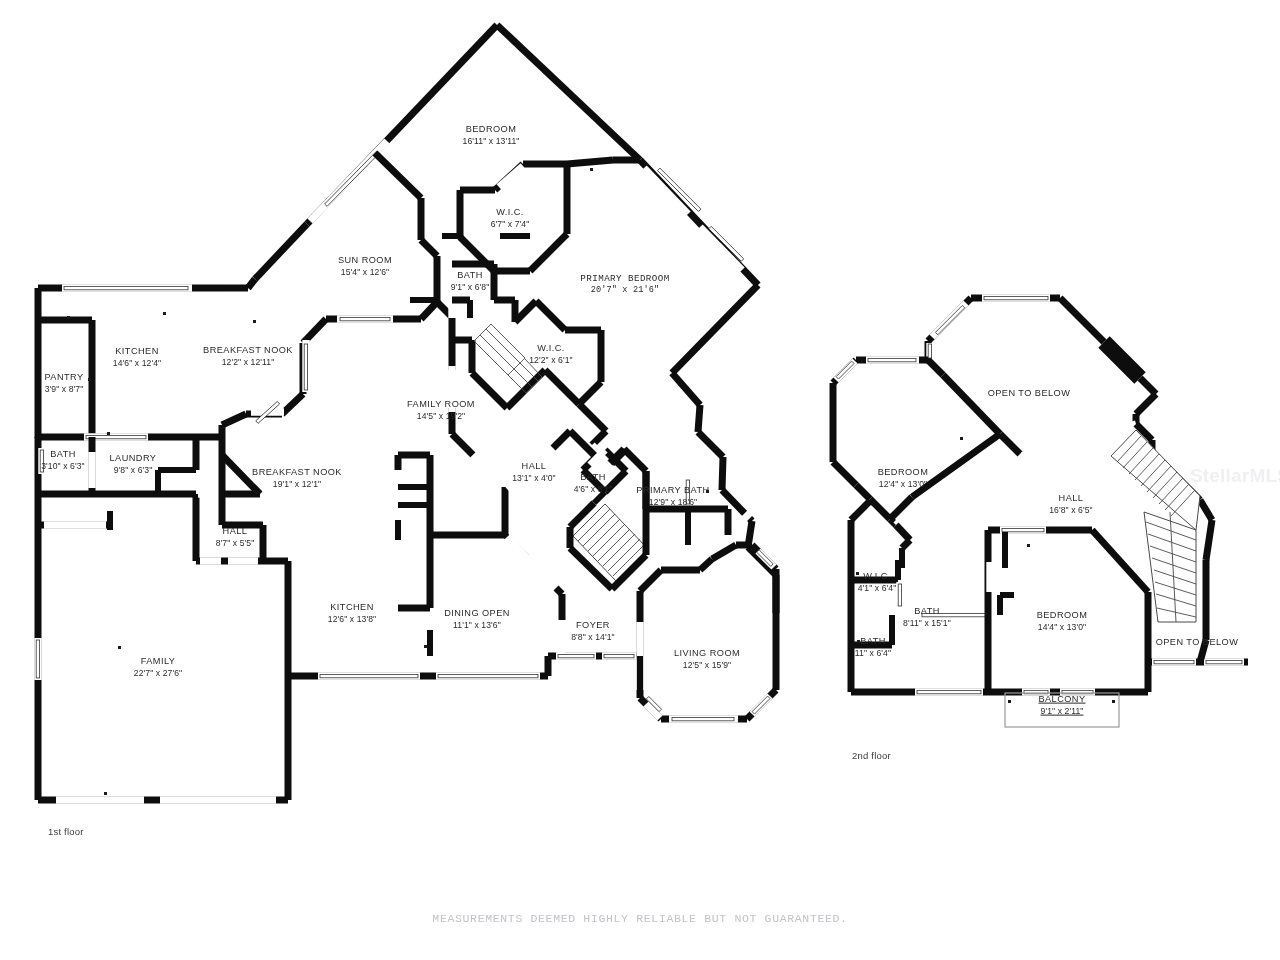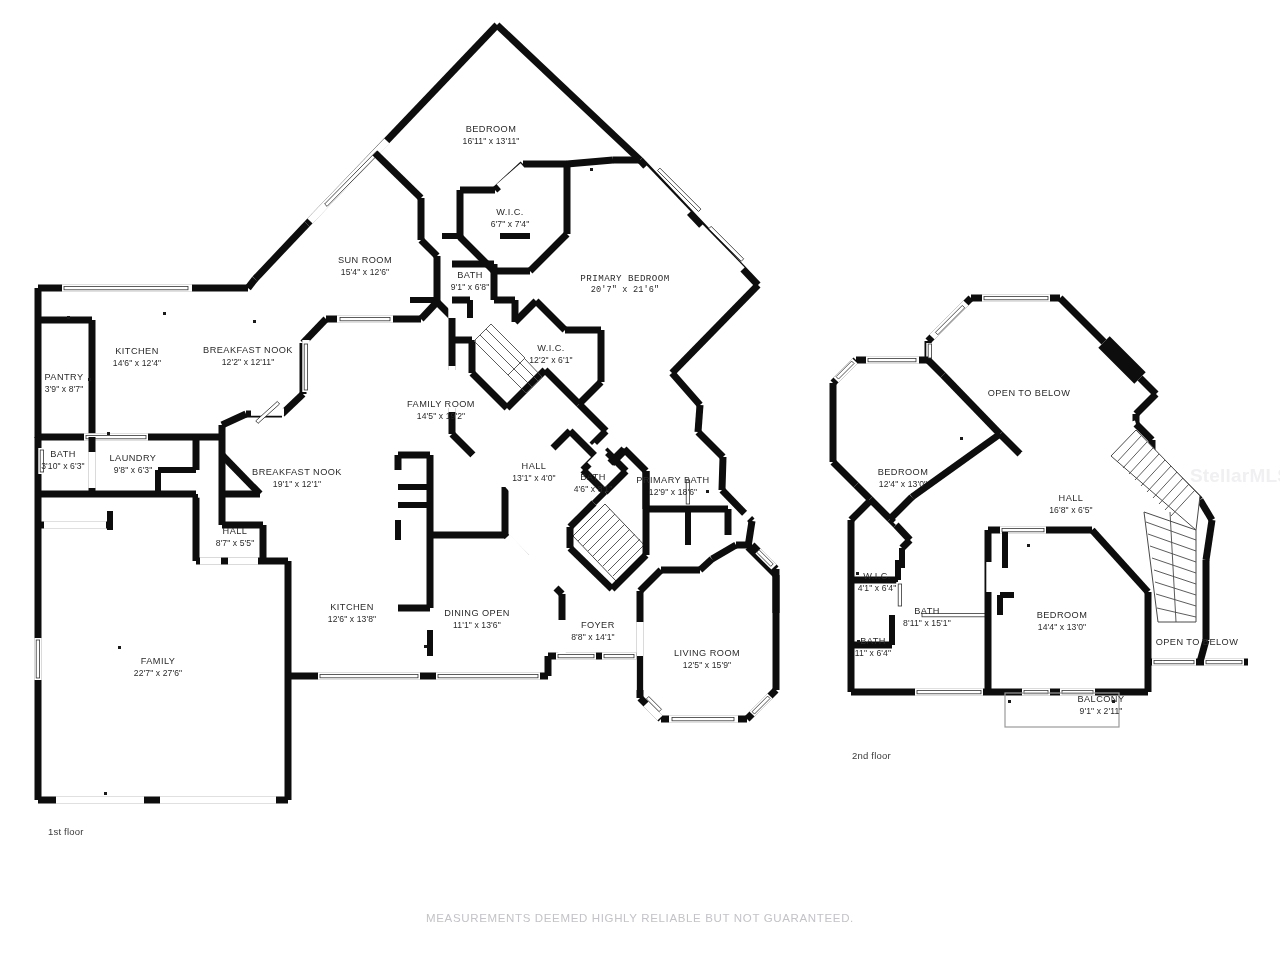--- a/index.html
+++ b/index.html
@@ -597,37 +597,37 @@
         <span class="rdim">19'1" x 12'1"</span>
       </div>
       <div class="lbl" style="left: 534px; top: 472px;">
         <span class="rname">HALL</span>
         <span class="rdim">13'1" x 4'0"</span>
       </div>
       <div class="lbl" style="left: 593px; top: 483px;">
         <span class="rname">BATH</span>
         <span class="rdim">4'6" x 8'1"</span>
       </div>
-      <div class="lbl" style="left: 673px; top: 486px;">
+      <div class="lbl" style="left: 673px; top: 496px;">
         <span class="rname">PRIMARY BATH</span>
         <span class="rdim">12'9" x 18'6"</span>
       </div>
       <div class="lbl" style="left: 235px; top: 537px;">
         <span class="rname">HALL</span>
         <span class="rdim">8'7" x 5'5"</span>
       </div>
       <div class="lbl" style="left: 352px; top: 613px;">
         <span class="rname">KITCHEN</span>
         <span class="rdim">12'6" x 13'8"</span>
       </div>
       <div class="lbl" style="left: 477px; top: 619px;">
         <span class="rname">DINING OPEN</span>
         <span class="rdim">11'1" x 13'6"</span>
       </div>
-      <div class="lbl" style="left: 593px; top: 631px; text-align: right;">
+      <div class="lbl" style="left: 593px; top: 631px;">
         <span class="rname">FOYER</span>
         <span class="rdim">8'8" x 14'1"</span>
       </div>
       <div class="lbl" style="left: 707px; top: 659px;">
         <span class="rname">LIVING ROOM</span>
         <span class="rdim">12'5" x 15'9"</span>
       </div>
       <div class="lbl" style="left: 158px; top: 667px;">
         <span class="rname">FAMILY</span>
         <span class="rdim">22'7" x 27'6"</span>
@@ -655,25 +655,25 @@
         <span class="rname">BEDROOM</span>
         <span class="rdim">14'4" x 13'0"</span>
       </div>
       <div class="lbl" style="left: 873px; top: 647px;">
         <span class="rname">BATH</span>
         <span class="rdim">11" x 6'4"</span>
       </div>
       <div class="lbl single" style="left: 1197px; top: 643px;">
         <span class="rname">OPEN TO BELOW</span>
       </div>
-      <div class="lbl" style="left: 1101px; top: 705px;">
+      <div class="lbl" style="left: 1062px; top: 705px; text-decoration: underline;">
         <span class="rname">BALCONY</span>
         <span class="rdim">9'1" x 2'11"</span>
       </div>
     </div>
 
   <div class="watermark" id="watermark" style="left: 1240px; top: 476px;">StellarMLS</div>
 
   <div class="floor-caption" id="cap-1" style="left: 48px; top: 826px;">1st floor</div>
   <div class="floor-caption" id="cap-2" style="left: 852px; top: 718px; margin-top: 32px;">2nd floor</div>
 
-  <div class="disclaimer" id="disclaimer" style="top: 912px;">MEASUREMENTS DEEMED HIGHLY RELIABLE BUT NOT GUARANTEED.</div>
+  <div class="disclaimer" id="disclaimer" style="top: 912px; font-family: Liberation Mono, monospace;">MEASUREMENTS DEEMED HIGHLY RELIABLE BUT NOT GUARANTEED.</div>
 </div>
 
 </body></html>

